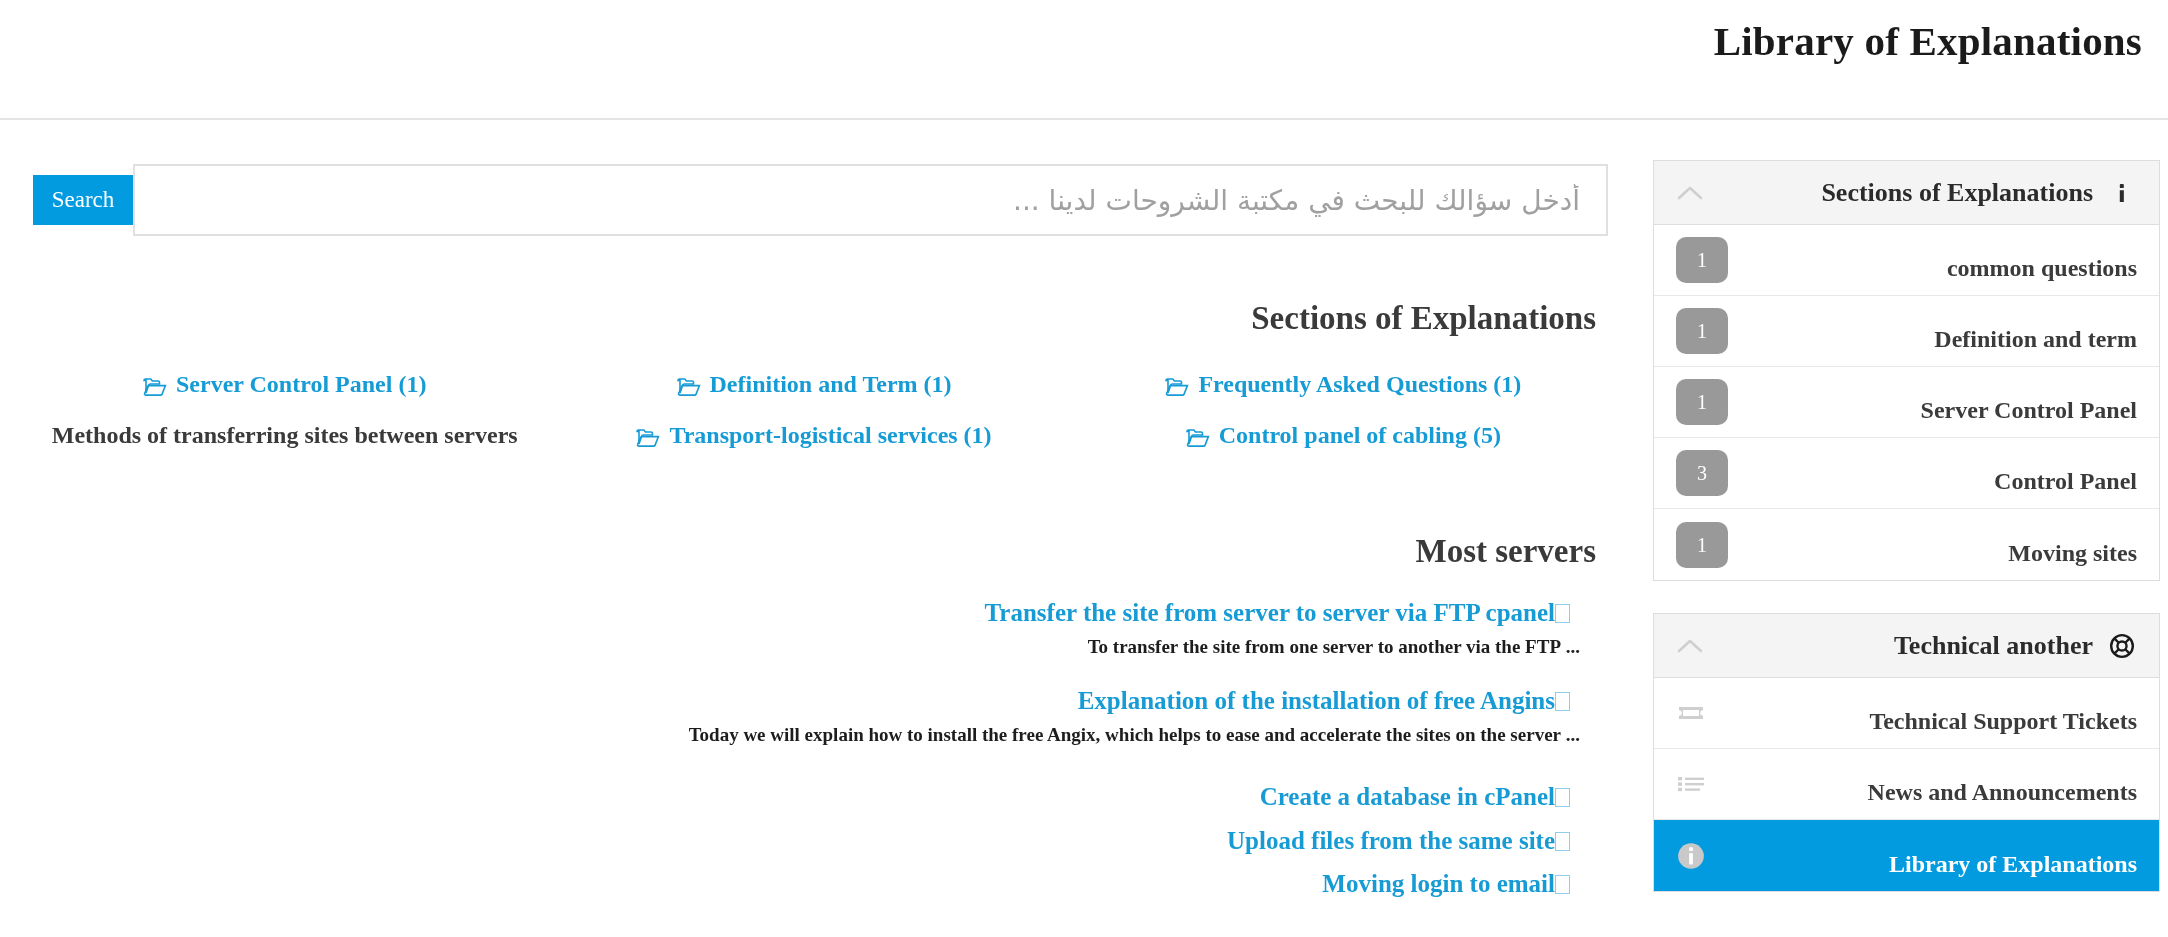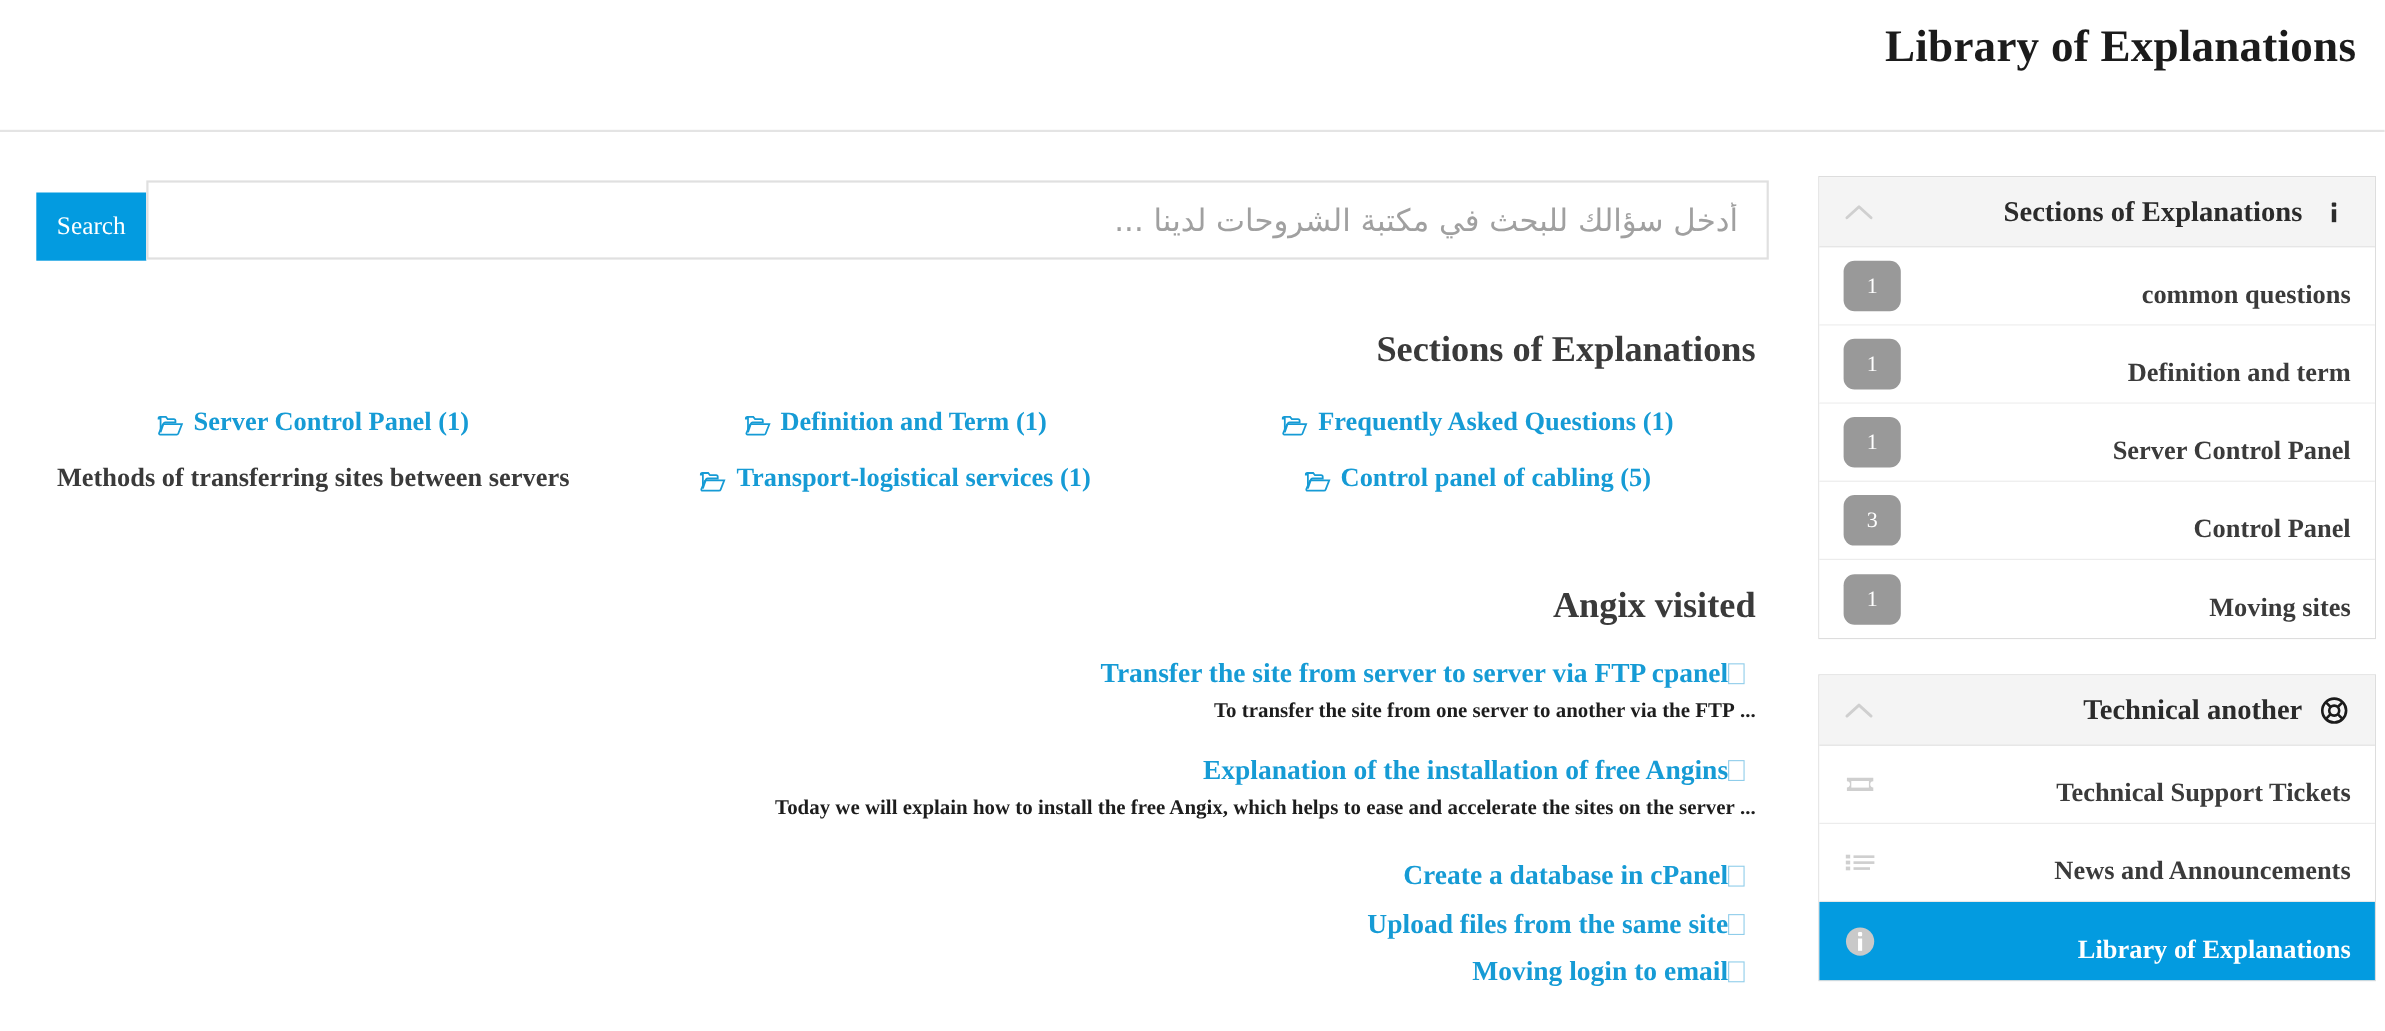--- a/index.html
+++ b/index.html
@@ -37,21 +37,21 @@
     font-family: "DejaVu Sans", "Liberation Sans", sans-serif;
     font-size: 28px;
     color: #444;
     text-align: right;
     direction: rtl;
     padding: 0 26px;
     outline: none;
   }
   .search-input::placeholder { color: #a0a0a0; opacity: 1; }
   .search-btn {
-    width: 100px; height: 62px; margin-top: 11px; margin-right: 0;
+    width: 100px; height: 50px; margin-top: 11px; margin-right: 0;
     background: #039BE0; color: #fff; border: none;
     font-family: "Liberation Serif", serif;
     font-size: 23px; line-height: 50px; text-align: center;
     cursor: pointer; padding: 0;
   }
 
   
   .main {
     position: absolute; left: 20px; top: 300px; width: 1588px;
     direction: rtl; text-align: right;
@@ -77,21 +77,21 @@
   }
   .sec-plain {
     color: #3a3a3a; font-weight: bold; white-space: nowrap; font-size: 24px;
   }
   .folder-icon { display: inline-block; width: 24px; height: 20px; position: relative; top: 2px; }
 
   .most-visited-title {
     font-size: 33px; font-weight: bold; color: #3a3a3a;
     margin: 66px 12px 24px 0; text-align: right;
   }
-  .mv-list { list-style: none; margin: 0; padding: 0; }
+  .mv-list { list-style: none; margin: 16px; padding: 0; }
   .mv-item { margin: 0 0 6px 0; }
   .mv-link {
     display: block; text-align: right; padding-right: 12px;
     color: #169BD5; font-weight: bold; font-size: 25px;
     text-decoration: none; line-height: 1.5;
   }
   .mv-box {
     display: inline-block; width: 15px; height: 19px;
     border: 1px solid #8fcdea; margin-right: 10px;
     position: relative; top: 2px;
@@ -228,21 +228,21 @@
           </span>
         </a>
       </div>
 
       <div class="sec-cell">
         <span class="sec-plain">Methods of transferring sites between servers</span>
       </div>
 
     </div>
 
-    <div class="most-visited-title">Angix visited</div>
+    <div class="most-visited-title">Most servers</div>
 
     <ul class="mv-list">
 
       <li class="mv-item">
         <a class="mv-link" href="#">
           <span class="mv-box"></span><span>Transfer the site from server to server via FTP cpanel</span>
         </a>
         <div class="mv-desc">... To transfer the site from one server to another via the FTP</div>
       </li>
 

